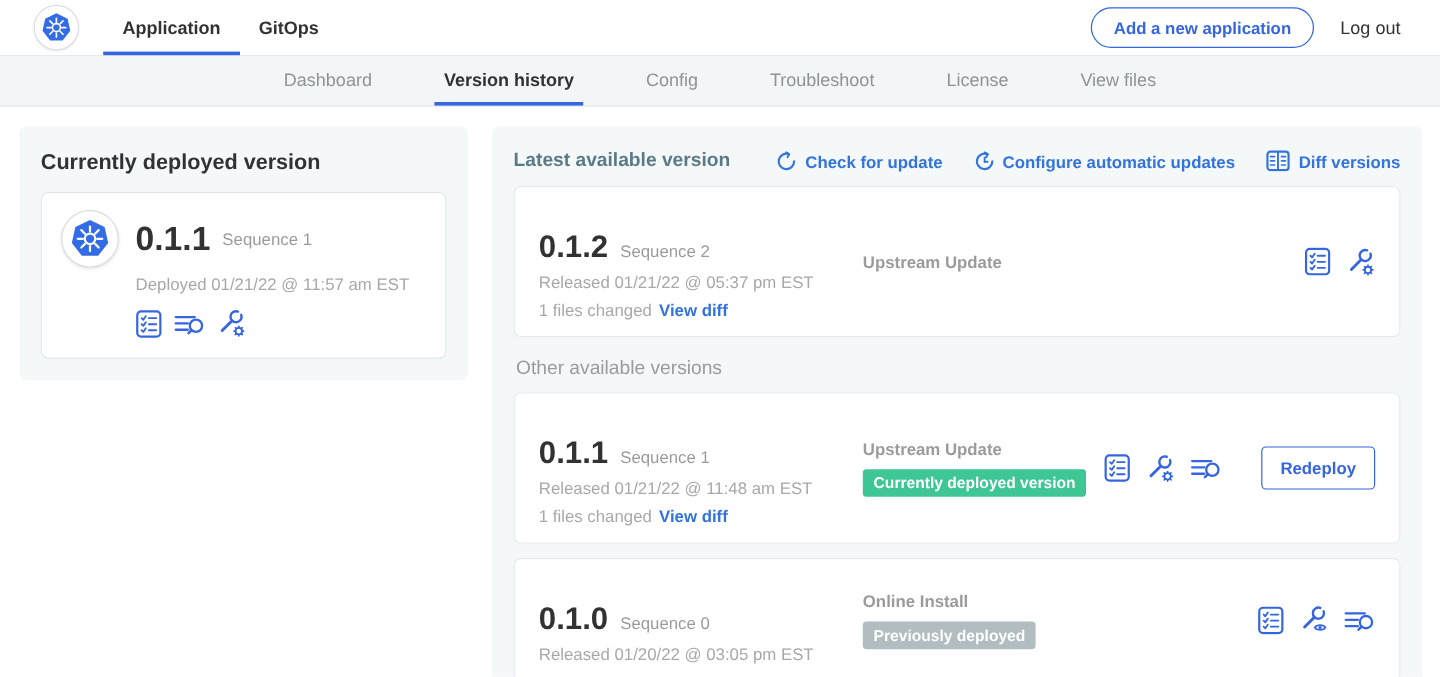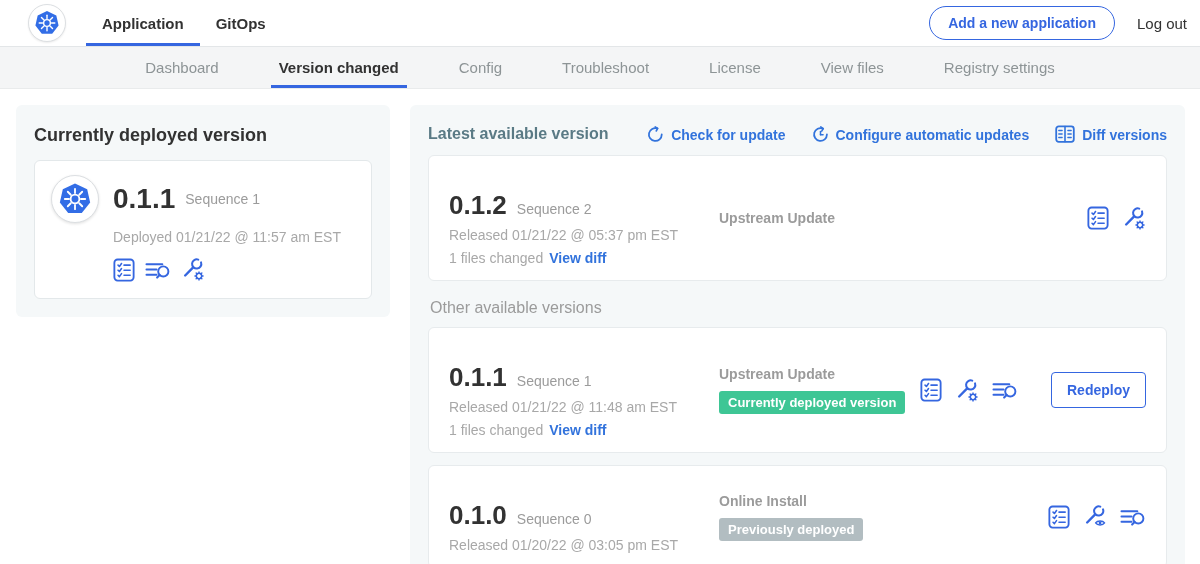--- a/index.html
+++ b/index.html
@@ -6,21 +6,21 @@
   html, body { width: 1200px; height: 564px; overflow: hidden; }
   body {
     font-family: "Liberation Sans", sans-serif;
     background: #ffffff;
     color: #323232;
   }
 
   
   .header {
     height: 47px; background: #fff; border-bottom: 1px solid #e3e6e8;
-    display: flex; align-items: stretch; padding: 0 13px 0 28px;
+    display: flex; align-items: stretch; padding: 0 33px 0 28px;
   }
   .logo-wrap {
     align-self: center;
     width: 38px; height: 38px; border-radius: 50%;
     background: #fff; border: 1px solid #dcdfe2;
     box-shadow: 0 1px 2px rgba(0,0,0,.08);
     display: flex; align-items: center; justify-content: center;
     margin-right: 20px;
   }
   .htabs { display: flex; align-items: stretch; flex: 1; }
@@ -216,26 +216,25 @@
     <div class="htab">GitOps</div>
   </div>
   <div class="header-right">
     <button class="add-app-btn">Add a new application</button>
     <span class="logout">Log out</span>
   </div>
 </div>
 
 <div class="subnav">
   <div class="stab">Dashboard</div>
-  <div class="stab active">Version changed</div>
+  <div class="stab active">Version history</div>
   <div class="stab">Config</div>
   <div class="stab">Troubleshoot</div>
   <div class="stab">License</div>
   <div class="stab">View files</div>
-  <div class="stab">Registry settings</div>
 </div>
 
 <div class="main">
 
   <div class="deployed-card">
     <div class="deployed-title">Currently deployed version</div>
     <div class="deployed-inner">
       <div class="dep-row1">
         <div class="big-logo-wrap">
           <svg width="34" height="34" viewBox="0 0 24 24">

